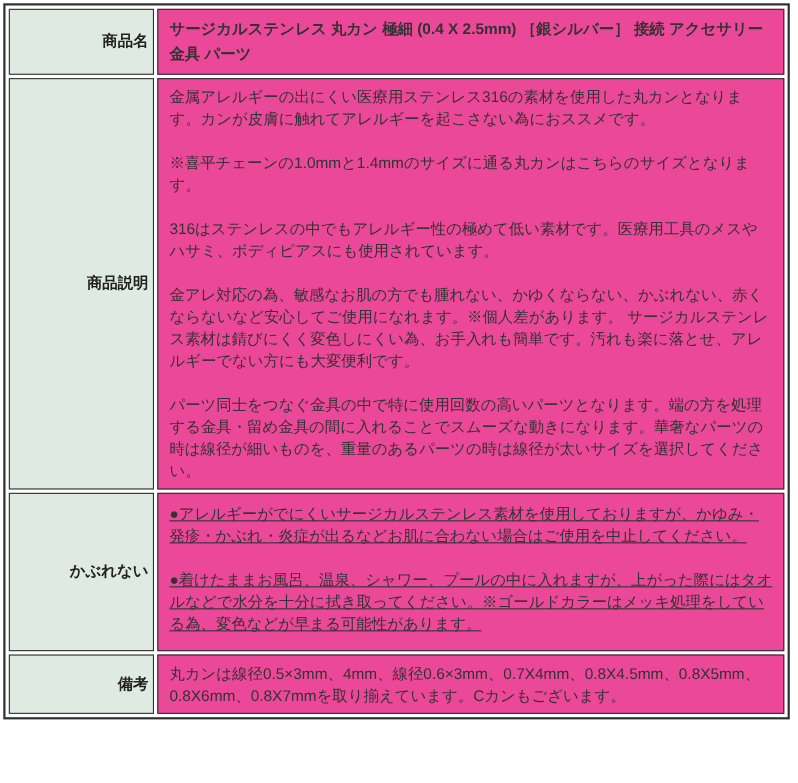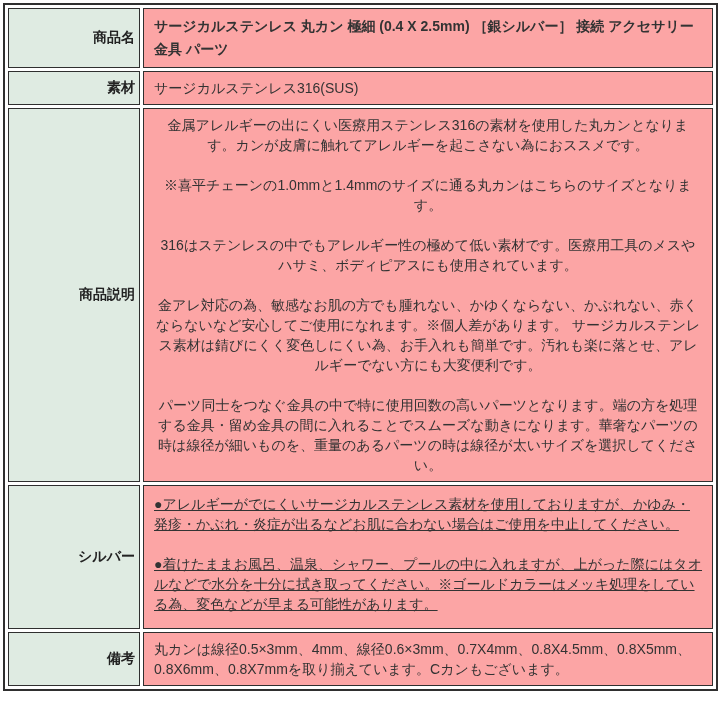--- a/index.html
+++ b/index.html
@@ -30,41 +30,40 @@
     border: 1px solid #2f2f2f;
     font-weight: bold;
     font-size: 14px;
     color: #222222;
     text-align: right;
     vertical-align: middle;
     padding: 4px;
   }
   table.spec td {
     border: 1px solid #2f2f2f;
-    background: #fca5a5;
+    background: #ec4899;
     font-size: 14px;
     line-height: 20px;
     padding: 6px 10px;
     vertical-align: middle;
     white-space: pre-wrap;
     overflow-wrap: break-word;
   }
   tr.row-product-name td {
     font-weight: bold;
     line-height: 23px;
     height: 42px;
   }
   tr.row-size th, tr.row-size td,
   tr.row-material th, tr.row-material td,
   tr.row-color th, tr.row-color td {
     height: 16px;
   }
   tr.row-description td {
     vertical-align: top;
-    text-align: center;
   }
   tr.row-caution td {
     height: 128px;
     vertical-align: top;
     padding-top: 8px;
     text-decoration: underline;
   }
   tr.row-notes td {
     height: 38px;
   }
@@ -72,38 +71,34 @@
 </head>
 <body>
 
 <div class="page">
   <table class="spec">
     <tbody>
       <tr class="row-product-name">
         <th>商品名</th>
         <td>サージカルステンレス 丸カン 極細 (0.4 X 2.5mm) ［銀シルバー］ 接続 アクセサリー 金具 パーツ</td>
       </tr>
-      <tr class="row-material">
-        <th>素材</th>
-        <td>サージカルステンレス316(SUS)</td>
-      </tr>
       <tr class="row-description">
         <th>商品説明</th>
         <td>金属アレルギーの出にくい医療用ステンレス316の素材を使用した丸カンとなります。カンが皮膚に触れてアレルギーを起こさない為におススメです。
 
 ※喜平チェーンの1.0mmと1.4mmのサイズに通る丸カンはこちらのサイズとなります。
 
 316はステンレスの中でもアレルギー性の極めて低い素材です。医療用工具のメスやハサミ、ボディピアスにも使用されています。
 
 金アレ対応の為、敏感なお肌の方でも腫れない、かゆくならない、かぶれない、赤くならないなど安心してご使用になれます。※個人差があります。 サージカルステンレス素材は錆びにくく変色しにくい為、お手入れも簡単です。汚れも楽に落とせ、アレルギーでない方にも大変便利です。
 
 パーツ同士をつなぐ金具の中で特に使用回数の高いパーツとなります。端の方を処理する金具・留め金具の間に入れることでスムーズな動きになります。華奢なパーツの時は線径が細いものを、重量のあるパーツの時は線径が太いサイズを選択してください。</td>
       </tr>
       <tr class="row-caution">
-        <th>シルバー</th>
+        <th>かぶれない</th>
         <td>●アレルギーがでにくいサージカルステンレス素材を使用しておりますが、かゆみ・発疹・かぶれ・炎症が出るなどお肌に合わない場合はご使用を中止してください。
 
 ●着けたままお風呂、温泉、シャワー、プールの中に入れますが、上がった際にはタオルなどで水分を十分に拭き取ってください。※ゴールドカラーはメッキ処理をしている為、変色などが早まる可能性があります。</td>
       </tr>
       <tr class="row-notes">
         <th>備考</th>
         <td>丸カンは線径0.5×3mm、4mm、線径0.6×3mm、0.7X4mm、0.8X4.5mm、0.8X5mm、0.8X6mm、0.8X7mmを取り揃えています。Cカンもございます。</td>
       </tr>
     </tbody>
   </table>

